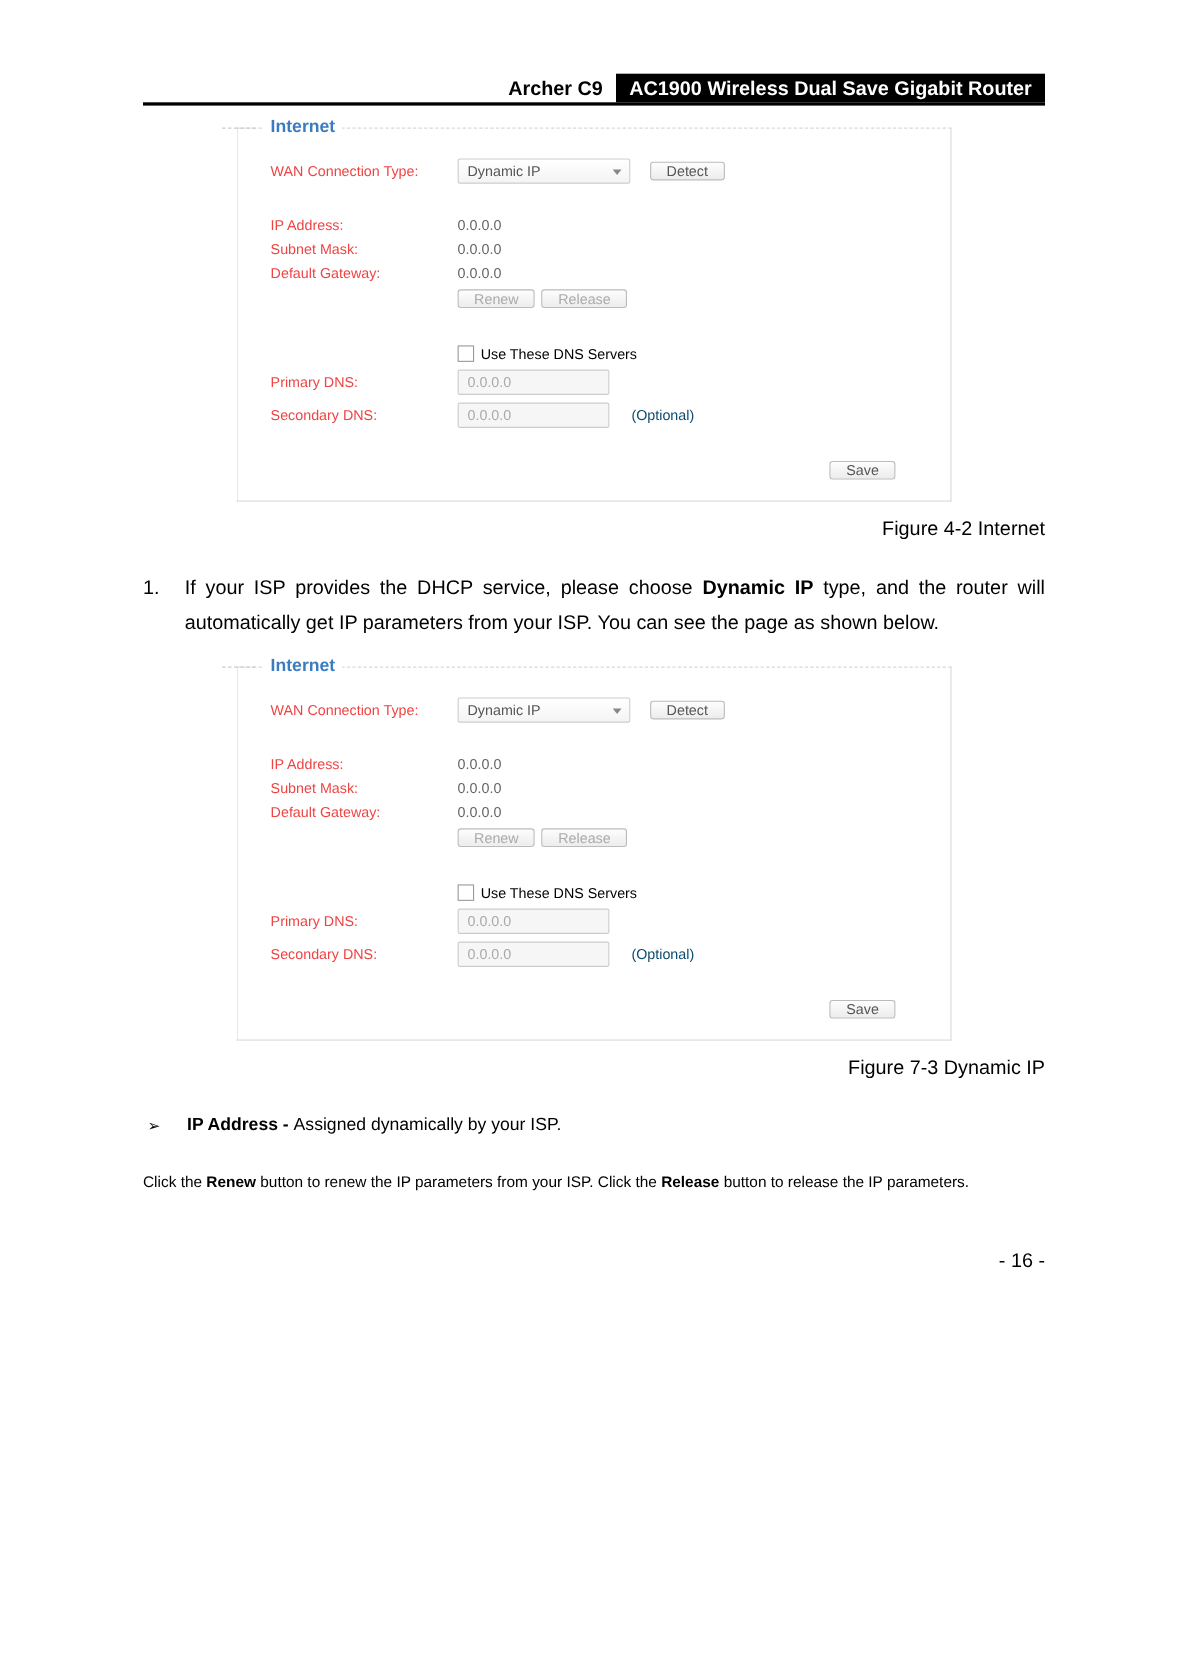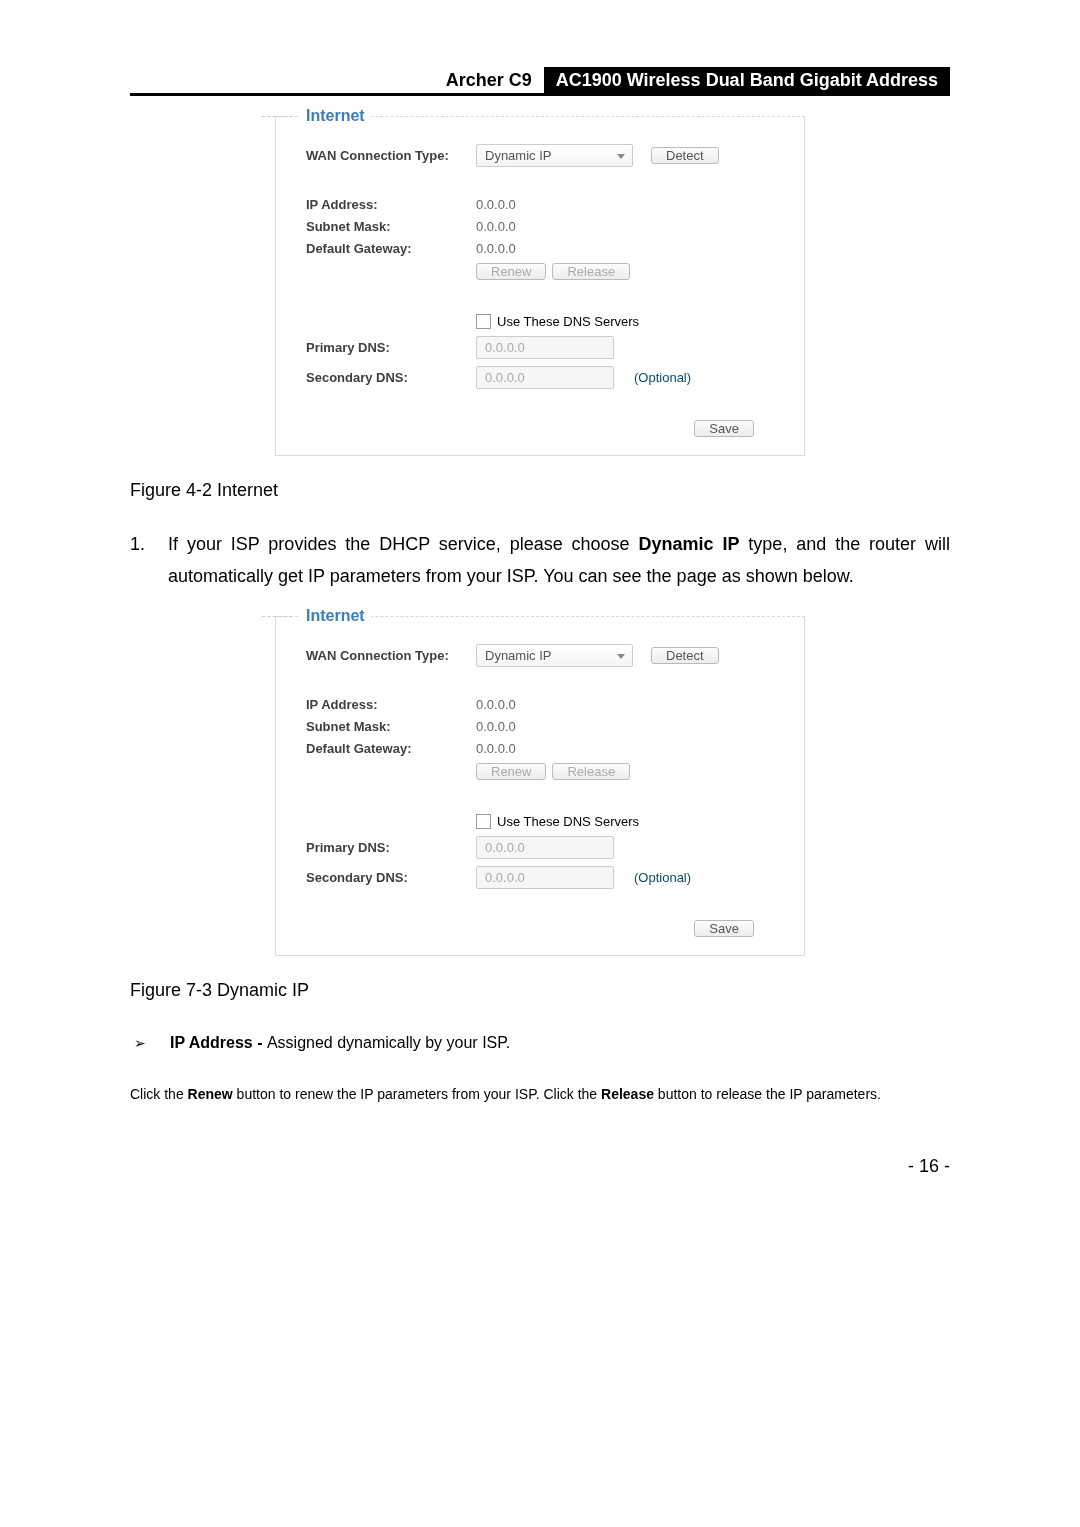--- a/index.html
+++ b/index.html
@@ -28,22 +28,22 @@
     padding: 3px 12px;
   }
   .header-title {
     background: #000;
     color: #fff;
     padding: 3px 12px;
   }
 
   
   .figure-wrap {
-    margin: 0 auto 24px auto;
-    width: 530px;
+    margin: 0 auto 14px auto;
+    width: 650px;
   }
   .fieldset {
     border: 1px solid #d9d9d9;
     border-top-style: dashed;
     padding: 20px 20px 18px 30px;
     position: relative;
     background: #fff;
   }
   .legend {
     position: absolute;
@@ -64,22 +64,22 @@
     width: 30px;
   }
   .form-row {
     display: flex;
     align-items: center;
     font-size: 13px;
     margin: 7px 0;
   }
   .form-label {
     width: 170px;
-    font-weight: bold;
-    color: #404040;
+    font-weight: normal;
+    color: #ef4444;
   }
   .form-value {
     color: #666;
   }
   .sel {
     border: 1px solid #ccc;
     background: linear-gradient(#fff,#f4f4f4);
     padding: 3px 22px 3px 8px;
     font-size: 13px;
     width: 125px;
@@ -126,21 +126,21 @@
     color: #0c4a6e;
     margin-left: 20px;
     font-size: 13px;
   }
   .btn-row {
     text-align: right;
     margin-top: 30px;
     padding-right: 30px;
   }
   .caption {
-    text-align: left;
+    text-align: right;
     font-size: 18px;
     margin: 14px 0 28px 0;
   }
 
   
   .num-para {
     display: flex;
     font-size: 18px;
     line-height: 1.75;
     margin-bottom: 24px;
@@ -179,21 +179,21 @@
     margin-top: 50px;
   }
 </style>
 </head>
 <body>
 
 <div class="page">
 
   <div class="header-bar">
     <span class="header-inner">
-      <span class="header-model">Archer C9</span><span class="header-title">AC1900 Wireless Dual Band Gigabit Address</span>
+      <span class="header-model">Archer C9</span><span class="header-title">AC1900 Wireless Dual Save Gigabit Router</span>
     </span>
   </div>
 
   <div class="figure-wrap">
     <div class="fieldset">
       <div class="legend">Internet</div>
 
       <div class="form-row">
         <div class="form-label">WAN Connection Type:</div>
         <div class="sel">Dynamic IP</div>

